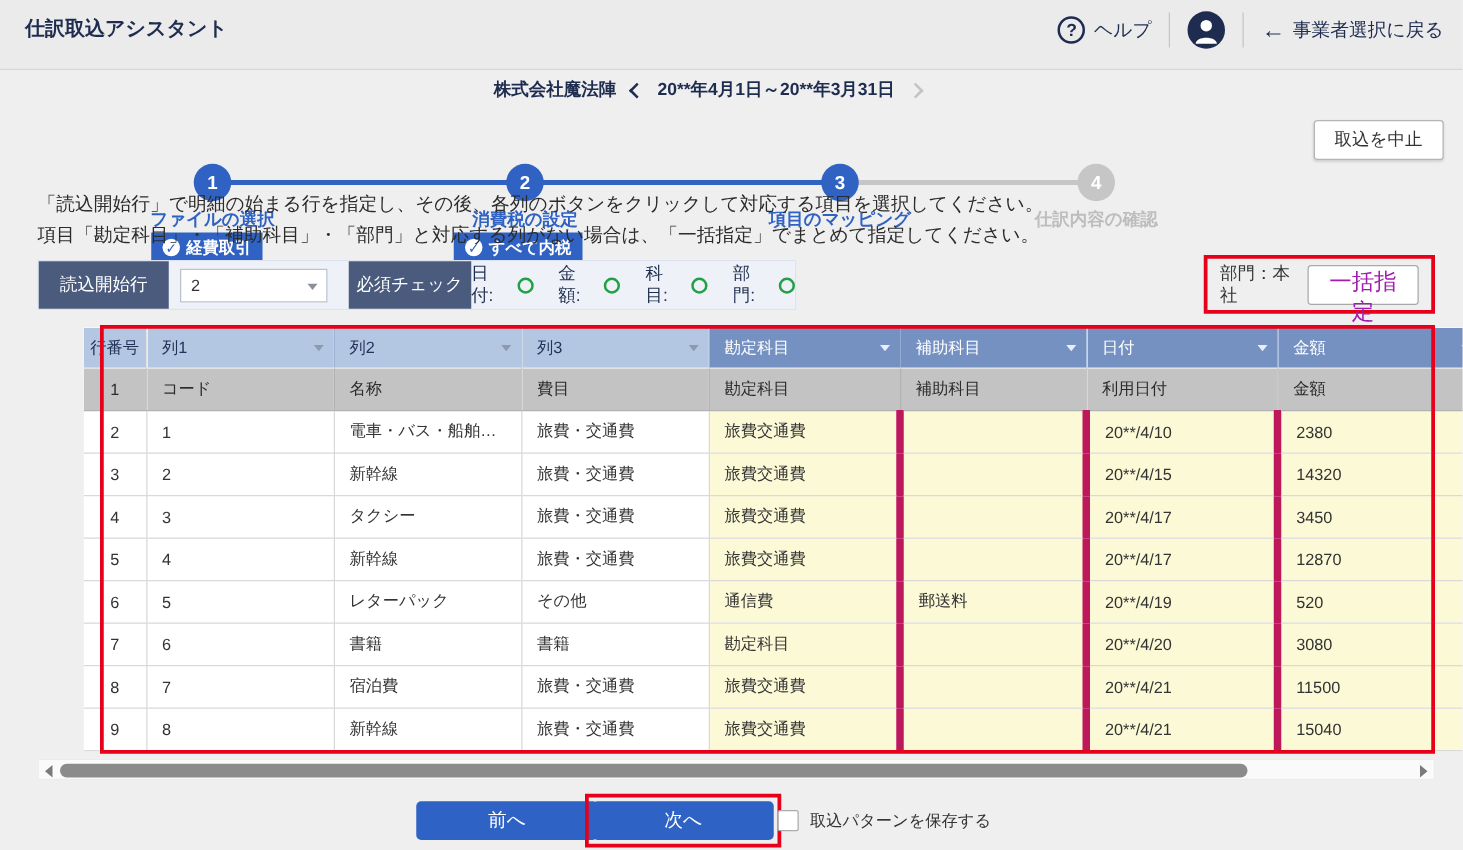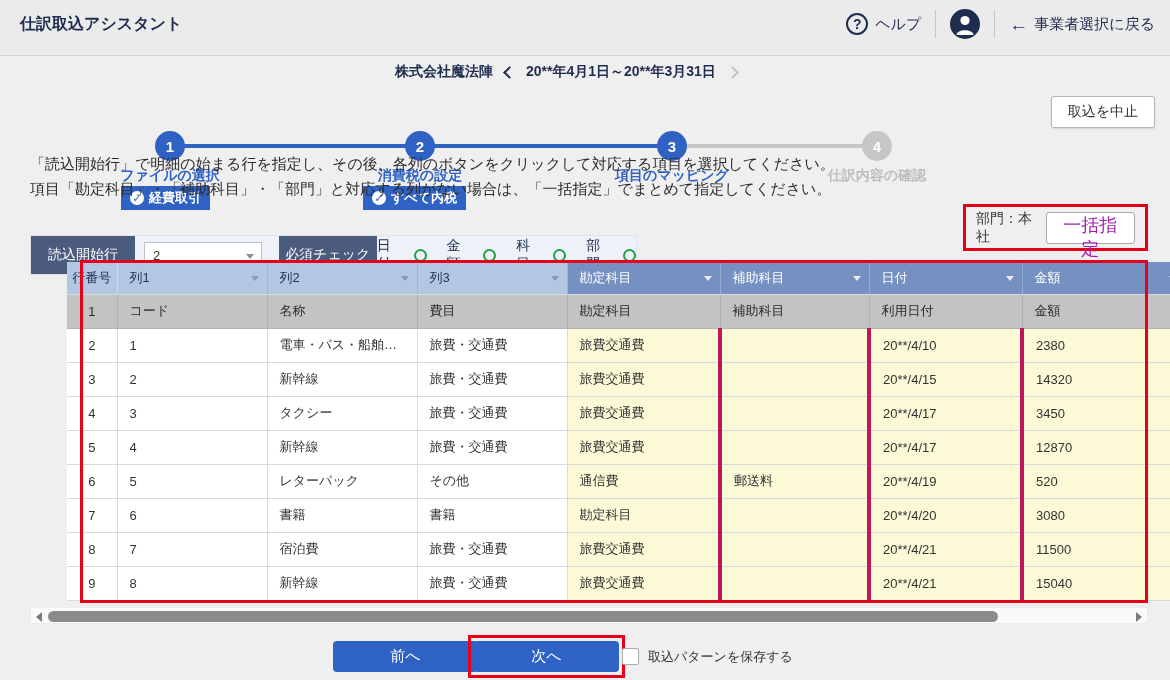--- a/index.html
+++ b/index.html
@@ -48,21 +48,21 @@
     font-weight:bold; font-size:13px; display:flex; align-items:center; gap:5px; padding:0 9px; }
   .badge-check { width:14px; height:14px; border-radius:50%; background:#fff; color:#2f62c2;
     font-size:11px; font-weight:bold; display:flex; align-items:center; justify-content:center; }
   .abort-btn { position:absolute; right:15px; top:96px; height:32px; padding:0 16px;
     background:#fff; border:1px solid #b5b5b5; border-radius:3px; font-size:14px; color:#333;
     box-shadow:0 1px 2px rgba(0,0,0,.12); cursor:pointer; }
   
   .instructions { position:absolute; left:30px; top:151px; font-size:15px; color:#2b2b2b; line-height:25px; }
   
   .control-bar { position:absolute; left:30px; top:208px; width:607px; height:40px;
-    background:#eef2f8; border:1px solid #dde4ef; display:flex; align-items:center;margin-top:27px; }
+    background:#eef2f8; border:1px solid #dde4ef; display:flex; align-items:center; }
   .ctl-label { height:100%; display:flex; align-items:center; justify-content:center;
     background:#4a5b7e; color:#fff; font-size:14px; }
   .ctl-label.start { width:104px; }
   .ctl-label.req { width:98px; }
   .start-row-select { width:118px; height:27px; margin:0 17px 0 9px; background:#fff;
     border:1px solid #b9c2cf; font-size:13px; color:#333; display:flex; align-items:center;
     padding:0 8px; position:relative; cursor:pointer; }
   .start-row-select .dd { position:absolute; right:7px; top:11px; width:0; height:0;
     border-left:4px solid transparent; border-right:4px solid transparent; border-top:5px solid #8a8f98; }
   .checks { display:flex; align-items:center; gap:20px; }
@@ -83,21 +83,21 @@
   th.dh { background:#7591c2; color:#fff; border-right:1px solid #93abd2; }
   th.rn { background:#b4c7e2; color:#223258; text-align:center; padding:0 4px; }
   .col-arrow { position:absolute; right:8px; top:14px; width:0; height:0;
     border-left:4px solid transparent; border-right:4px solid transparent; }
   th.lh .col-arrow { border-top:5px solid #8d99ad; }
   th.dh .col-arrow { border-top:5px solid #e8eefc; }
   td { height:34px; }
   td.rownum { text-align:center; color:#333; background:#fff; padding:0 4px; }
   tr.srcrow td { background:#c3c3c3; color:#2b2b2b; border-bottom:1px solid #b2b2b2; border-right:1px solid #b2b2b2; }
   tr.srcrow td.rownum { background:#c3c3c3; }
-  td.mapped { background:#fbf9d6; border-right:4px solid #be185d; }
+  td.mapped { background:#fbf9d6; border-right:6px solid #be185d; }
   .red-frame { position:absolute; left:80px; top:260px; width:1068px; height:343px;
     border:3px solid #e60019; pointer-events:none; z-index:5; }
   
   .hscroll { position:absolute; left:30px; top:607px; width:1118px; height:17px; background:#fafafa;
     border:1px solid #ececec; }
   .hs-arrow { position:absolute; top:4px; width:0; height:0; border-top:5px solid transparent;
     border-bottom:5px solid transparent; cursor:pointer; }
   .hs-arrow.left { left:5px; border-right:6px solid #7a7a7a; }
   .hs-arrow.right { right:5px; border-left:6px solid #7a7a7a; }
   .hs-thumb { position:absolute; left:17px; top:3px; width:950px; height:11px;

